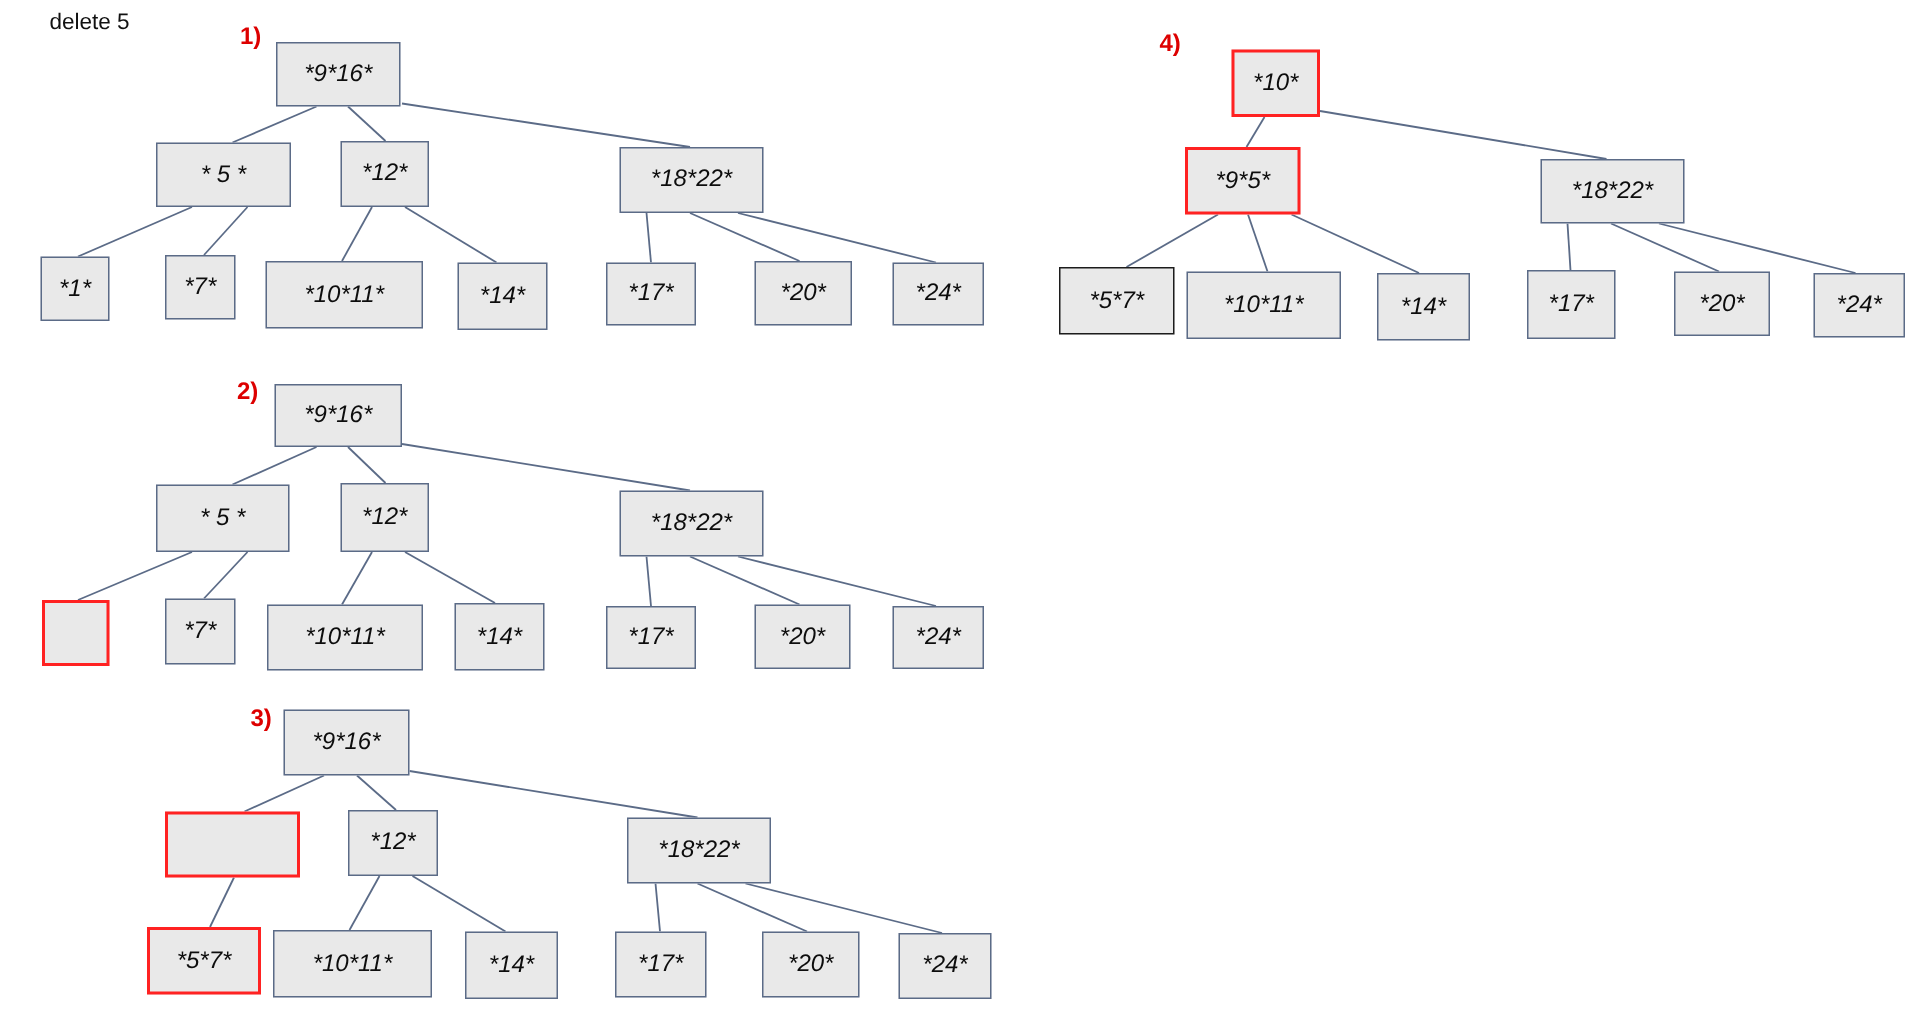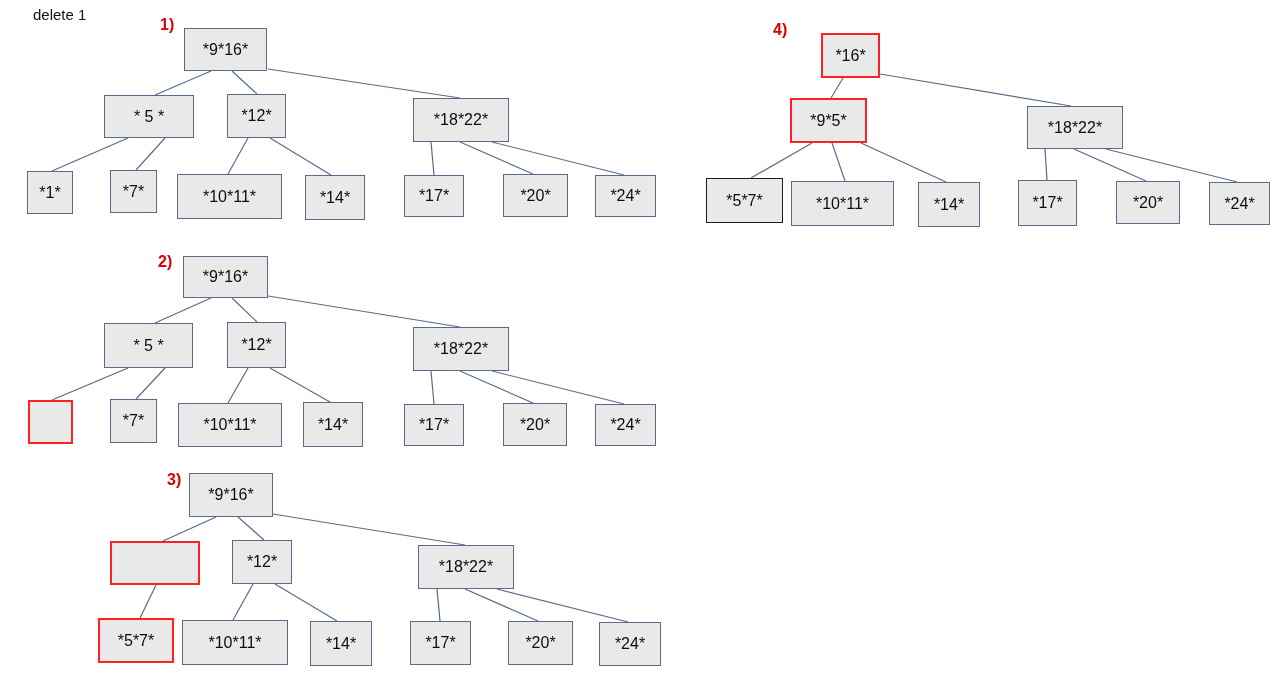--- a/index.html
+++ b/index.html
@@ -16,20 +16,21 @@
     position: absolute;
     box-sizing: border-box;
     background: #e9e9e9;
     border: 1.5px solid #5b6b87;
     display: flex;
     align-items: center;
     justify-content: center;
     font-size: 16px;
     color: #0d0d0d;
     white-space: pre;
+    font-style: italic;
   }
   .node.hl { border: 2px solid #ff2222; }
   .node.blk { border: 1.5px solid #1c1c1c; }
   .step-label {
     position: absolute;
     color: #dd0000;
     font-weight: bold;
     font-size: 16px;
   }
   .page-title {
@@ -82,21 +83,21 @@
     <line x1="843" y1="78" x2="831" y2="98"></line>
     <line x1="880" y1="74" x2="1071" y2="106"></line>
     <line x1="812" y1="143" x2="751" y2="178"></line>
     <line x1="832" y1="143" x2="845" y2="181"></line>
     <line x1="861" y1="143" x2="946" y2="182"></line>
     <line x1="1045" y1="149" x2="1047" y2="180"></line>
     <line x1="1074" y1="149" x2="1146" y2="181"></line>
     <line x1="1106" y1="149" x2="1237" y2="182"></line>
   </svg>
 
-  <div class="page-title">delete 1</div>
+  <div class="page-title">delete 5</div>
 
   <div class="step-label" style="left:160px;top:16px">1)</div>
   <div class="node" style="left:184px;top:28px;width:83px;height:43px">*9*16*</div>
   <div class="node" style="left:104px;top:95px;width:90px;height:43px">* 5 *</div>
   <div class="node" style="left:227px;top:94px;width:59px;height:44px">*12*</div>
   <div class="node" style="left:413px;top:98px;width:96px;height:44px">*18*22*</div>
   <div class="node" style="left:27px;top:171px;width:46px;height:43px">*1*</div>
   <div class="node" style="left:110px;top:170px;width:47px;height:43px">*7*</div>
   <div class="node" style="left:177px;top:174px;width:105px;height:45px">*10*11*</div>
   <div class="node" style="left:305px;top:175px;width:60px;height:45px">*14*</div>
@@ -123,21 +124,21 @@
   <div class="node" style="left:232px;top:540px;width:60px;height:44px">*12*</div>
   <div class="node" style="left:418px;top:545px;width:96px;height:44px">*18*22*</div>
   <div class="node hl" style="left:98px;top:618px;width:76px;height:45px">*5*7*</div>
   <div class="node" style="left:182px;top:620px;width:106px;height:45px">*10*11*</div>
   <div class="node" style="left:310px;top:621px;width:62px;height:45px">*14*</div>
   <div class="node" style="left:410px;top:621px;width:61px;height:44px">*17*</div>
   <div class="node" style="left:508px;top:621px;width:65px;height:44px">*20*</div>
   <div class="node" style="left:599px;top:622px;width:62px;height:44px">*24*</div>
 
   <div class="step-label" style="left:773px;top:21px">4)</div>
-  <div class="node hl" style="left:821px;top:33px;width:59px;height:45px">*16*</div>
+  <div class="node hl" style="left:821px;top:33px;width:59px;height:45px">*10*</div>
   <div class="node hl" style="left:790px;top:98px;width:77px;height:45px">*9*5*</div>
   <div class="node" style="left:1027px;top:106px;width:96px;height:43px">*18*22*</div>
   <div class="node blk" style="left:706px;top:178px;width:77px;height:45px">*5*7*</div>
   <div class="node" style="left:791px;top:181px;width:103px;height:45px">*10*11*</div>
   <div class="node" style="left:918px;top:182px;width:62px;height:45px">*14*</div>
   <div class="node" style="left:1018px;top:180px;width:59px;height:46px">*17*</div>
   <div class="node" style="left:1116px;top:181px;width:64px;height:43px">*20*</div>
   <div class="node" style="left:1209px;top:182px;width:61px;height:43px">*24*</div>
 
 </div>

